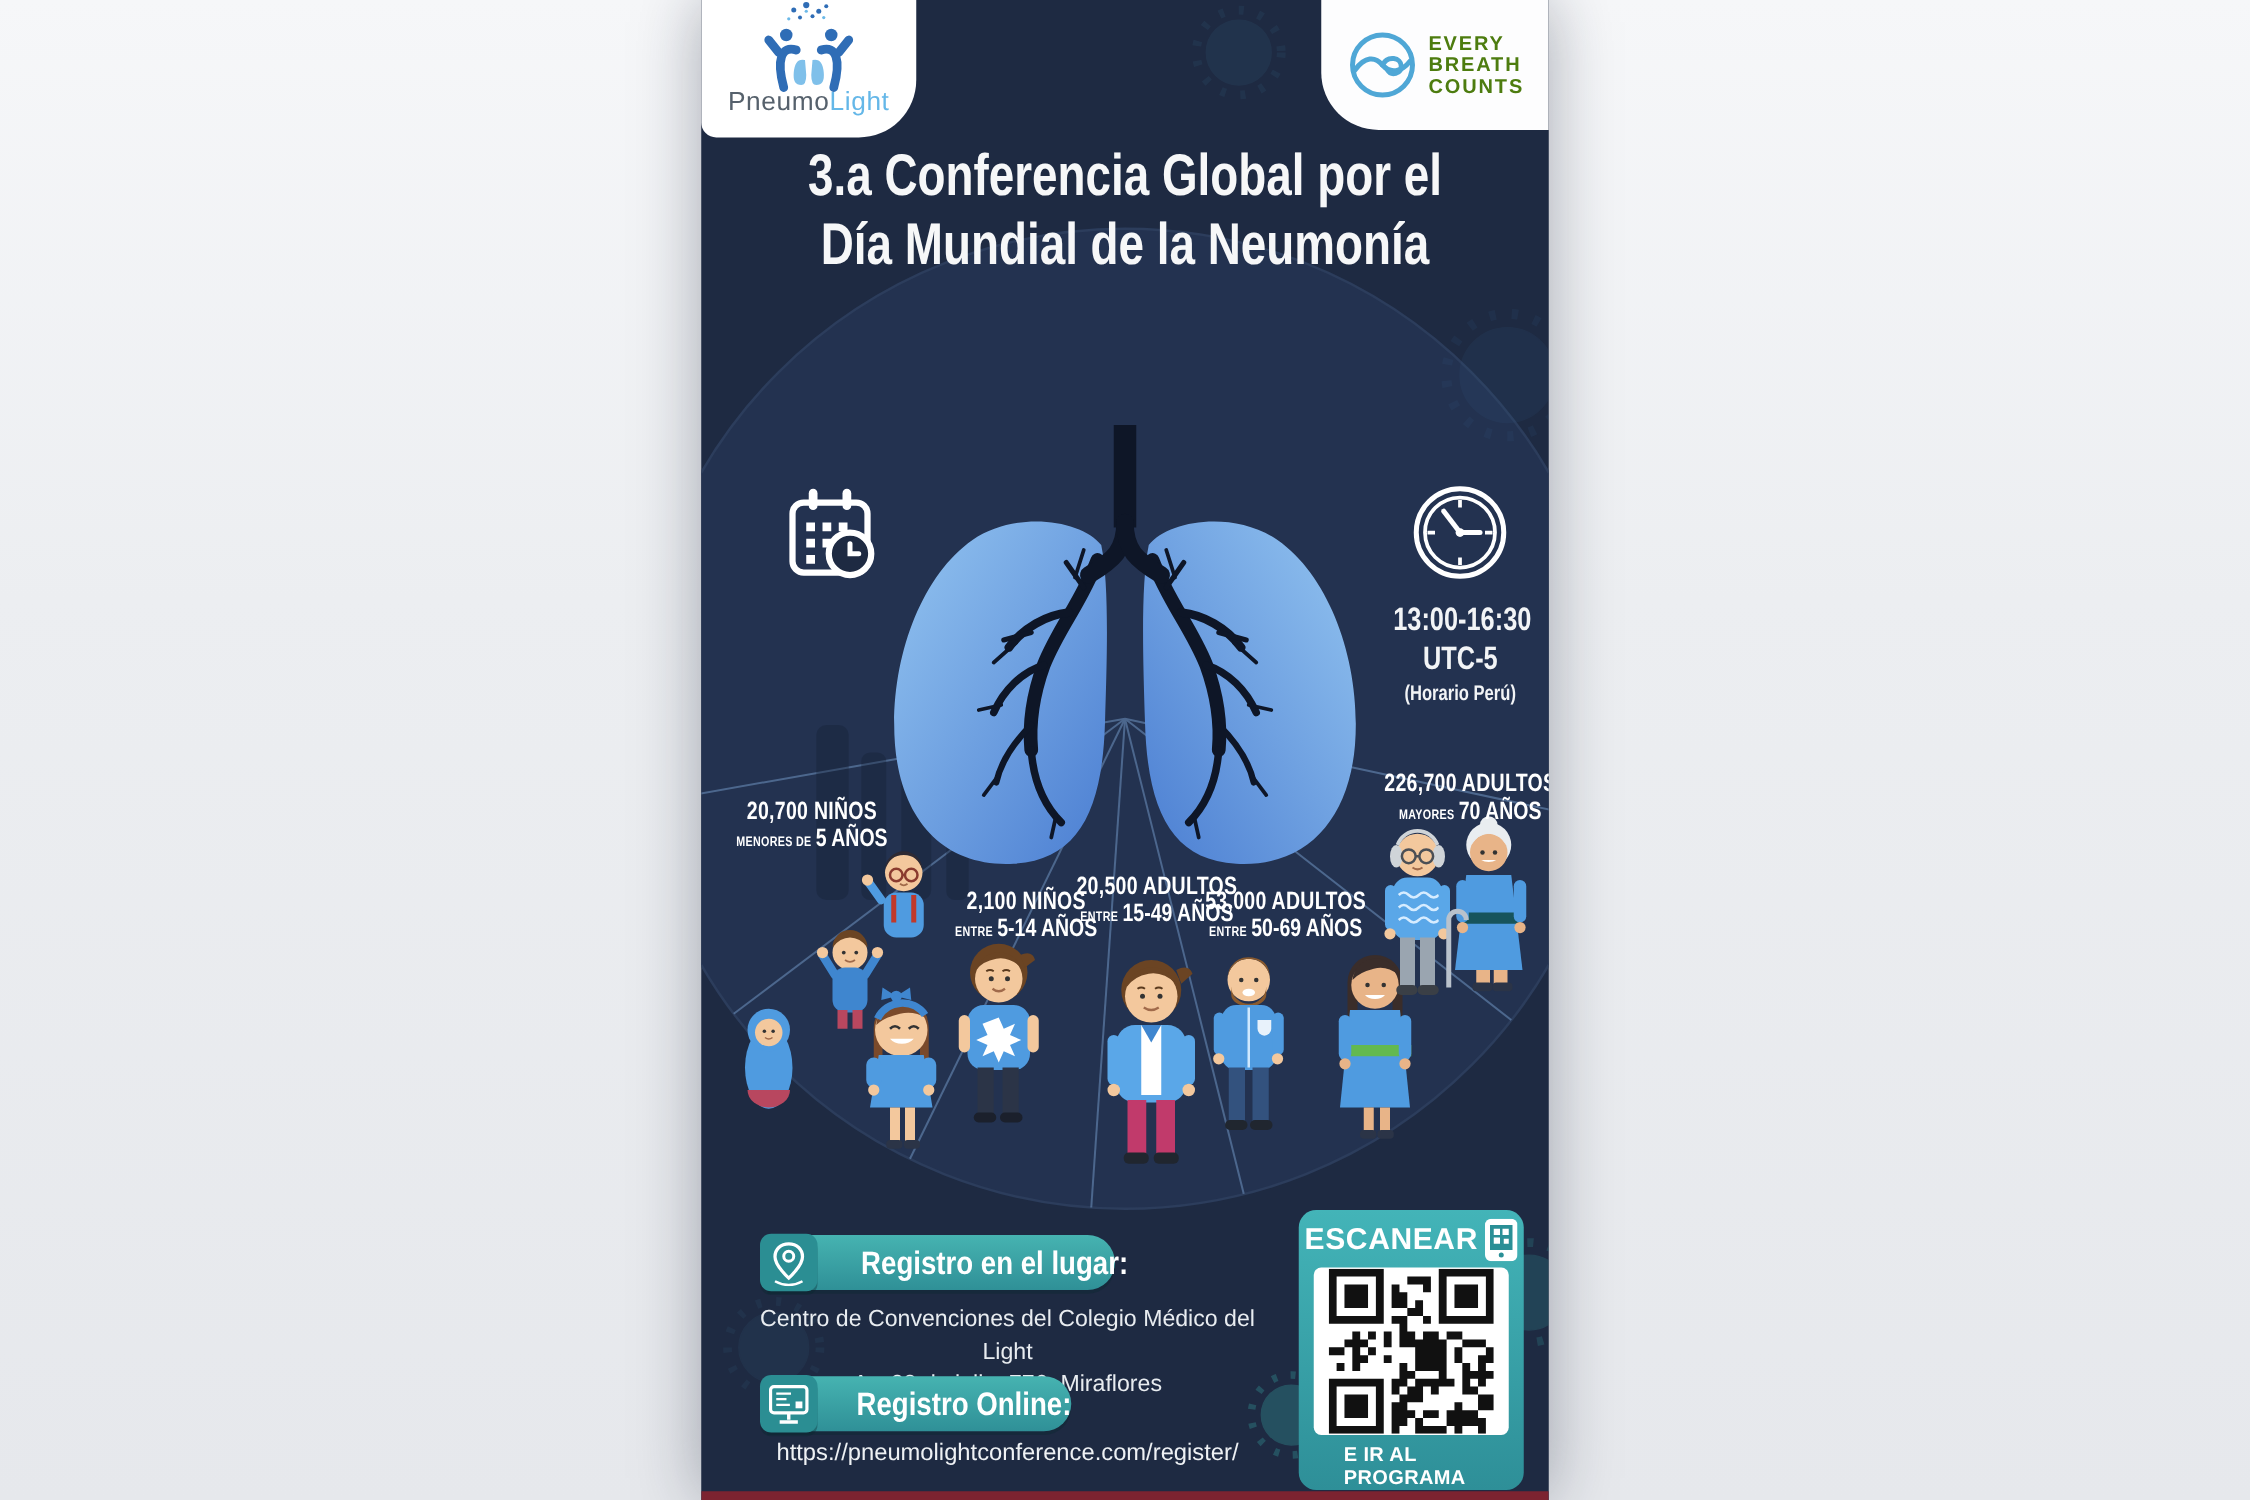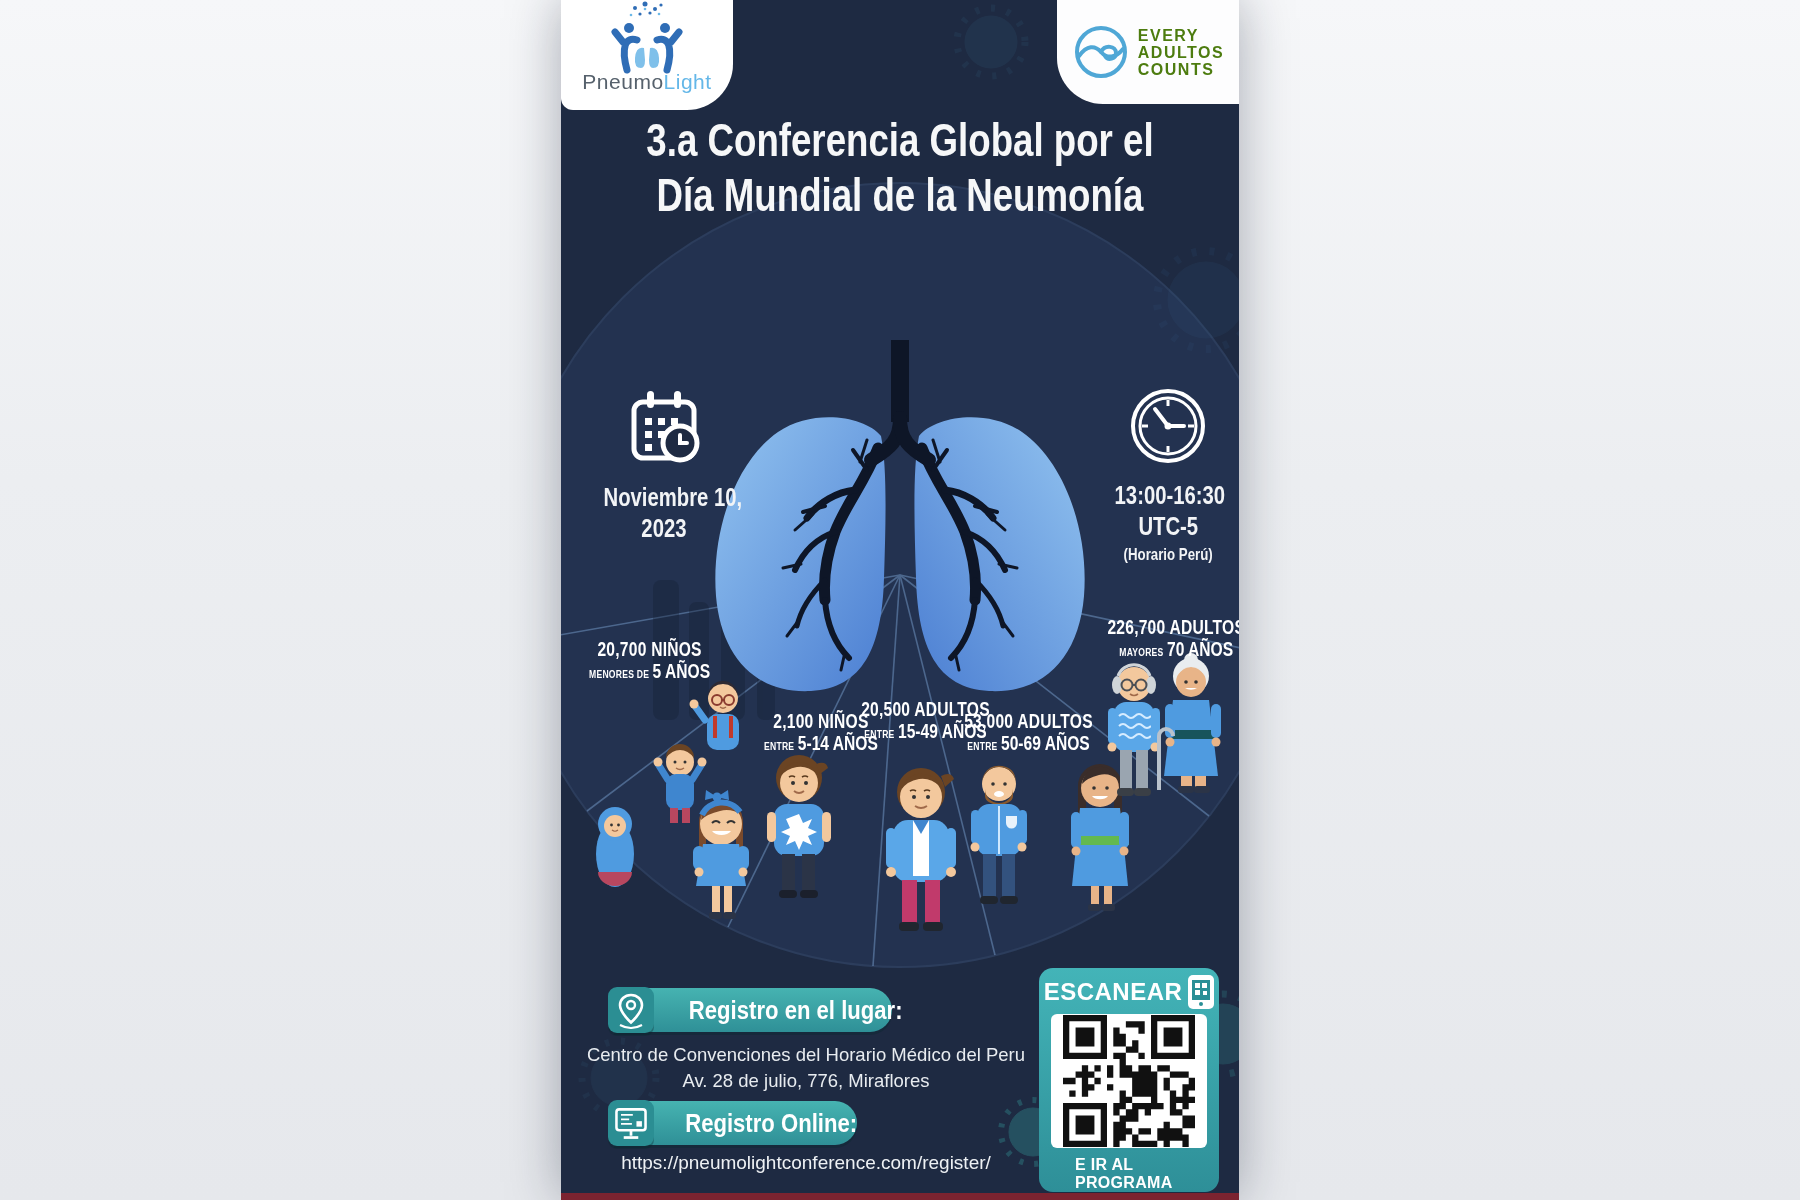--- a/index.html
+++ b/index.html
@@ -370,21 +370,21 @@
     </div>
 
     <div class="abs card-right">
       <svg width="58" height="58" viewBox="0 0 58 58">
         <circle cx="29" cy="29" r="24" fill="none" stroke="#4fa7d6" stroke-width="4"></circle>
         <path d="M7,33 C15,22 23,22 29,29 C35,36 44,35 51,26" fill="none" stroke="#4fa7d6" stroke-width="4" stroke-linecap="round"></path>
         <path d="M29,29 c4,-8 15,-6 15,1 c0,6 -8,8 -11,3" fill="none" stroke="#4fa7d6" stroke-width="4" stroke-linecap="round"></path>
       </svg>
       <div class="ebc-text">
         <div>EVERY</div>
-        <div>ADULTOS</div>
+        <div>BREATH</div>
         <div>COUNTS</div>
       </div>
     </div>
 
     <div class="abs title">
       <span class="t-line">3.a Conferencia Global por el</span>
       <span class="t-line">Día Mundial de la Neumonía</span>
     </div>
 
     <div class="abs date-block">
@@ -396,22 +396,20 @@
           <rect x="20" y="30" width="7" height="7"></rect>
             <rect x="33" y="30" width="7" height="7"></rect>
             <rect x="46" y="30" width="7" height="7"></rect>
           <rect x="20" y="43" width="7" height="7"></rect>
             <rect x="33" y="43" width="7" height="7"></rect>
           <rect x="20" y="56" width="7" height="7"></rect>
         </g>
         <circle cx="55" cy="55" r="17" fill="#1e2a42" stroke="#fff" stroke-width="5"></circle>
         <path d="M55,47 v8 h7" fill="none" stroke="#fff" stroke-width="4" stroke-linecap="round"></path>
       </svg>
-      <div class="dt-text"><span class="cond">Noviembre 10,</span><br>
-      <span class="cond">2023</span></div>
     </div>
 
     <div class="abs time-block">
       <svg class="icon" width="80" height="80" viewBox="0 0 80 80">
         <circle cx="40" cy="40" r="35" fill="none" stroke="#fff" stroke-width="4"></circle>
         <circle cx="40" cy="40" r="28" fill="none" stroke="#fff" stroke-width="3"></circle>
         <g stroke="#fff" stroke-width="3">
           <line x1="40" y1="14" x2="40" y2="20"></line>
             <line x1="40" y1="60" x2="40" y2="66"></line>
           <line x1="14" y1="40" x2="20" y2="40"></line>
@@ -453,21 +451,21 @@
           <path d="M17,4 c-6.5,0 -11,4.6 -11,10.3 c0,7.2 11,17.2 11,17.2 c0,0 11,-10 11,-17.2 c0,-5.7 -4.5,-10.3 -11,-10.3 z" fill="none" stroke="#fff" stroke-width="2.6"></path>
           <circle cx="17" cy="14" r="4" fill="none" stroke="#fff" stroke-width="2.4"></circle>
           <path d="M6,34 q11,6 22,0" fill="none" stroke="#fff" stroke-width="2"></path>
         </svg>
       </div>
       <div class="reg-pill" style="width:240px;">
         <span class="lbl cond85">Registro en el lugar:</span>
       </div>
     </div>
     <div class="abs address">
-      <div>Centro de Convenciones del Horario Médico del Peru</div>
+      <div>Centro de Convenciones del Colegio Médico del Light</div>
       <div>Av. 28 de julio, 776, Miraflores</div>
     </div>
 
     <div class="reg-row online">
       <div class="reg-chip">
         <svg width="40" height="40" viewBox="0 0 42 44">
           <rect x="5" y="7" width="32" height="23" rx="3" fill="none" stroke="#fff" stroke-width="2.8"></rect>
           <path d="M10,13 h13 M10,18 h9 M10,23 h12" stroke="#fff" stroke-width="2"></path>
           <rect x="27" y="20" width="6" height="6" fill="#fff"></rect>
           <line x1="21" y1="30" x2="21" y2="36" stroke="#fff" stroke-width="3"></line>

